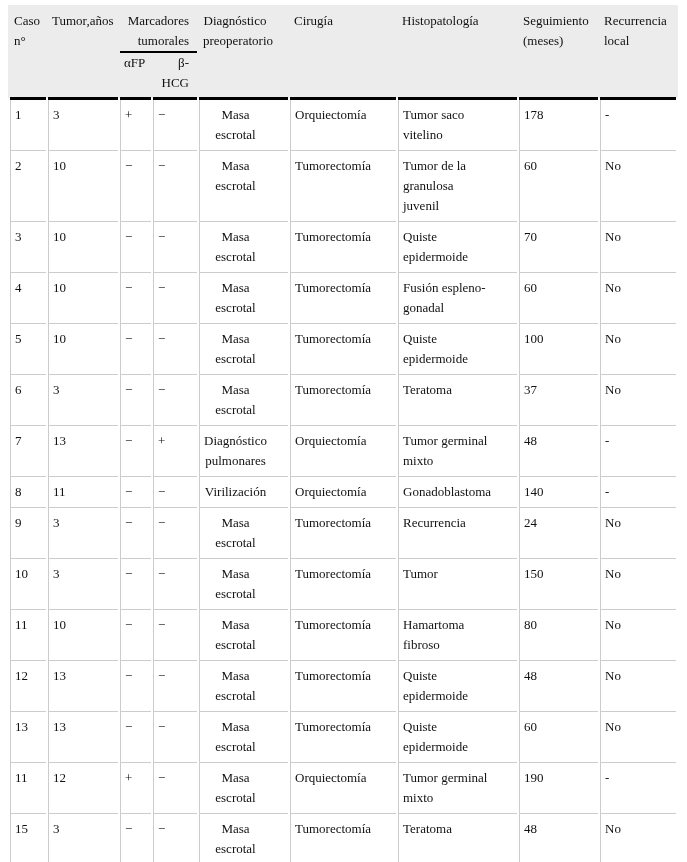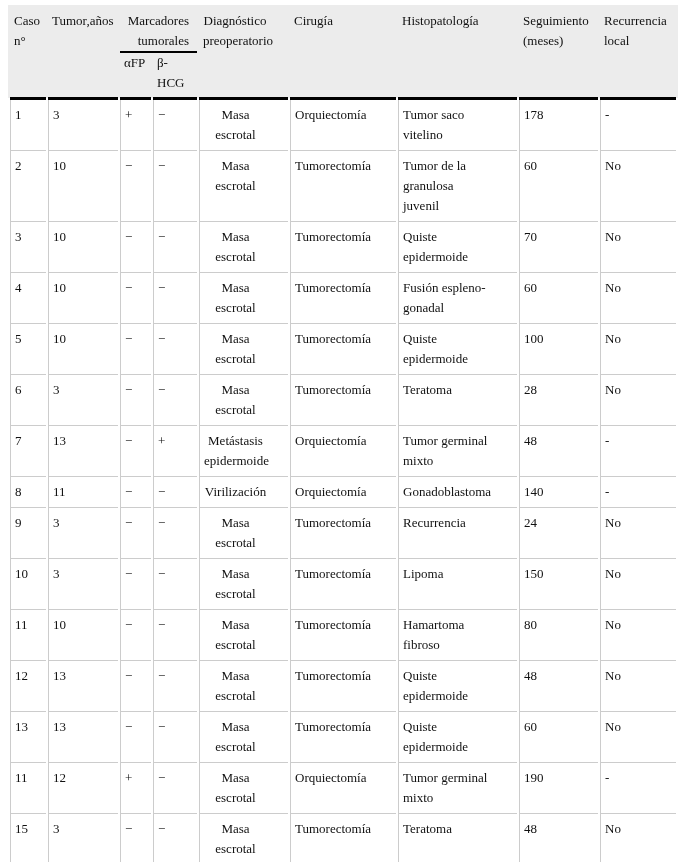--- a/index.html
+++ b/index.html
@@ -44,20 +44,21 @@
   }
   thead th.group {
     border-bottom: 2px solid #000000;
     height: 40px;
     text-align: right;
   }
   thead tr.subrow th {
     padding-top: 0;
     padding-bottom: 2px;
     height: 42px;
+    text-align: right;
   }
   tbody td {
     background: #ffffff;
     border-top: 1px solid #cccccc;
     border-left: 1px solid #cccccc;
   }
   tbody tr:first-child td { border-top: none; }
   tbody tr:last-child td { border-bottom: 3px solid #000000; }
   td.c-caso, th.h-caso { padding-right: 7px; }
   td.c-diagnostico, th.h-diagnostico { padding-right: 21px; text-align: center; }
@@ -152,29 +153,29 @@
           <td class="c-recurrencia">No</td>
         </tr>
         <tr>
           <td class="c-caso">6</td>
           <td class="c-edad">3</td>
           <td class="c-afp">−</td>
           <td class="c-bhcg">−</td>
           <td class="c-diagnostico">Masa escrotal</td>
           <td class="c-cirugia">Tumorectomía</td>
           <td class="c-histopatologia">Teratoma</td>
-          <td class="c-seguimiento">28</td>
+          <td class="c-seguimiento">37</td>
           <td class="c-recurrencia">No</td>
         </tr>
         <tr>
           <td class="c-caso">7</td>
           <td class="c-edad">13</td>
           <td class="c-afp">−</td>
           <td class="c-bhcg">+</td>
-          <td class="c-diagnostico">Metástasis epidermoide</td>
+          <td class="c-diagnostico">Diagnóstico pulmonares</td>
           <td class="c-cirugia">Orquiectomía</td>
           <td class="c-histopatologia">Tumor germinal mixto</td>
           <td class="c-seguimiento">48</td>
           <td class="c-recurrencia">-</td>
         </tr>
         <tr>
           <td class="c-caso">8</td>
           <td class="c-edad">11</td>
           <td class="c-afp">−</td>
           <td class="c-bhcg">−</td>
@@ -195,21 +196,21 @@
           <td class="c-seguimiento">24</td>
           <td class="c-recurrencia">No</td>
         </tr>
         <tr>
           <td class="c-caso">10</td>
           <td class="c-edad">3</td>
           <td class="c-afp">−</td>
           <td class="c-bhcg">−</td>
           <td class="c-diagnostico">Masa escrotal</td>
           <td class="c-cirugia">Tumorectomía</td>
-          <td class="c-histopatologia">Lipoma</td>
+          <td class="c-histopatologia">Tumor</td>
           <td class="c-seguimiento">150</td>
           <td class="c-recurrencia">No</td>
         </tr>
         <tr>
           <td class="c-caso">11</td>
           <td class="c-edad">10</td>
           <td class="c-afp">−</td>
           <td class="c-bhcg">−</td>
           <td class="c-diagnostico">Masa escrotal</td>
           <td class="c-cirugia">Tumorectomía</td>

